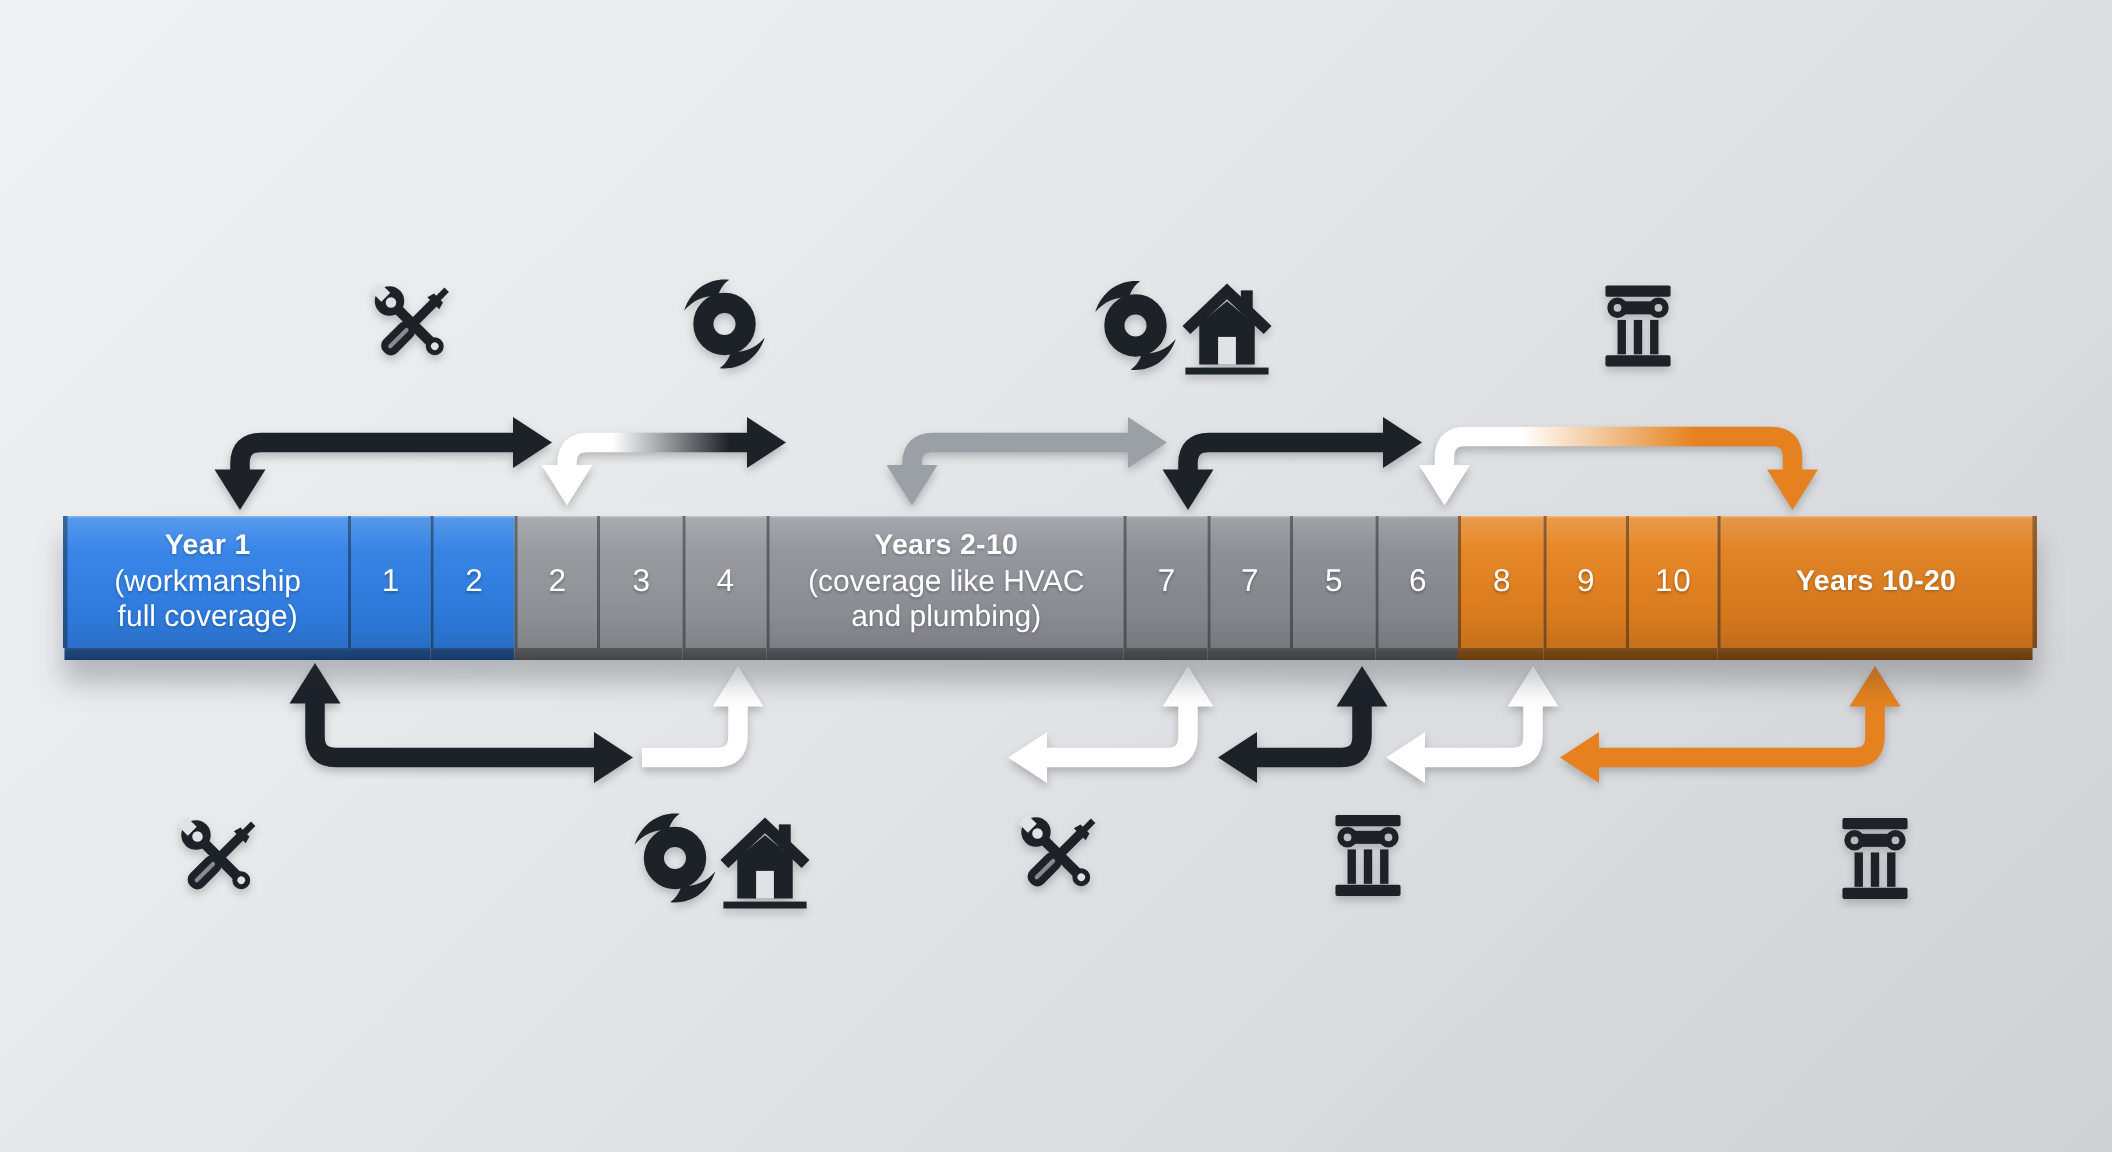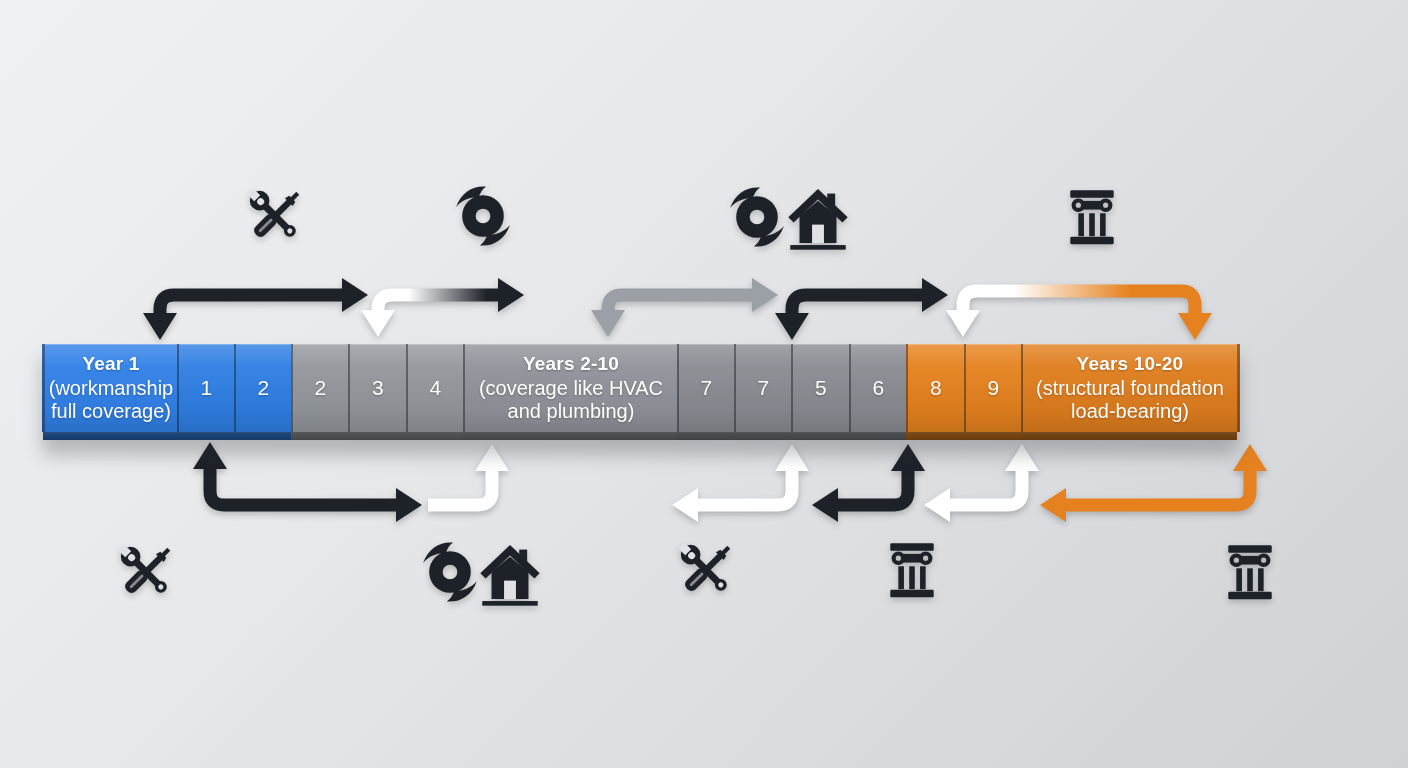--- a/index.html
+++ b/index.html
@@ -187,41 +187,41 @@
       <rect x="28" y="44" width="9" height="37"></rect>
       <rect x="45.5" y="44" width="9" height="37"></rect>
       <rect x="63" y="44" width="9" height="37"></rect>
       <rect x="15" y="82" width="70" height="12" rx="2"></rect>
     </g>
   </svg>
 </div>
     </div>
 
   <div id="bar">
-      <div class="cell label" style="width: 135px; background-color: rgb(49, 129, 232);">
+      <div class="cell label" style="width: 195px; background-color: rgb(49, 129, 232);">
         <div class="title">Year 1</div>
         <div class="subtitle">(workmanship
 full coverage)</div>
       </div>
       <div class="cell year" style="width: 57px; background-color: rgb(47, 127, 228);">
         <div class="num">1</div>
       </div>
       <div class="cell year" style="width: 57px; background-color: rgb(47, 127, 228);">
         <div class="num">2</div>
       </div>
       <div class="cell year" style="width: 57px; background-color: rgb(148, 151, 156);">
         <div class="num">2</div>
       </div>
       <div class="cell year" style="width: 58px; background-color: rgb(148, 151, 156);">
         <div class="num">3</div>
       </div>
       <div class="cell year" style="width: 57px; background-color: rgb(148, 151, 156);">
         <div class="num">4</div>
       </div>
-      <div class="cell label" style="width: 214px; background-color: rgb(144, 147, 154);">
+      <div class="cell label" style="width: 245px; background-color: rgb(144, 147, 154);">
         <div class="title">Years 2-10</div>
         <div class="subtitle">(coverage like HVAC
 and plumbing)</div>
       </div>
       <div class="cell year" style="width: 57px; background-color: rgb(137, 140, 146);">
         <div class="num">7</div>
       </div>
       <div class="cell year" style="width: 57px; background-color: rgb(137, 140, 146);">
         <div class="num">7</div>
       </div>
@@ -230,24 +230,25 @@
       </div>
       <div class="cell year" style="width: 57px; background-color: rgb(137, 140, 146);">
         <div class="num">6</div>
       </div>
       <div class="cell year" style="width: 58px; background-color: rgb(229, 130, 31);">
         <div class="num">8</div>
       </div>
       <div class="cell year" style="width: 57px; background-color: rgb(229, 130, 31);">
         <div class="num">9</div>
       </div>
+      <div class="cell year" style="width: 62px; background-color: rgb(229, 130, 31);">
+        <div class="num">10</div>
+      </div>
       <div class="cell label" style="width: 219px; background-color: rgb(224, 126, 30);">
         <div class="title">Years 10-20</div>
-        <div class="subtitle">(structural foundation
-load-bearing)</div>
       </div>
     </div>
 
   <div id="icons-bottom">
       <div class="icon" style="left: 111px; top: 537px; width: 70px; height: 70px;">
   <svg viewBox="0 0 100 100">
     <g fill="currentColor">
 
       <g transform="rotate(-45 50 50)">
         <circle cx="50" cy="19" r="14"></circle>

